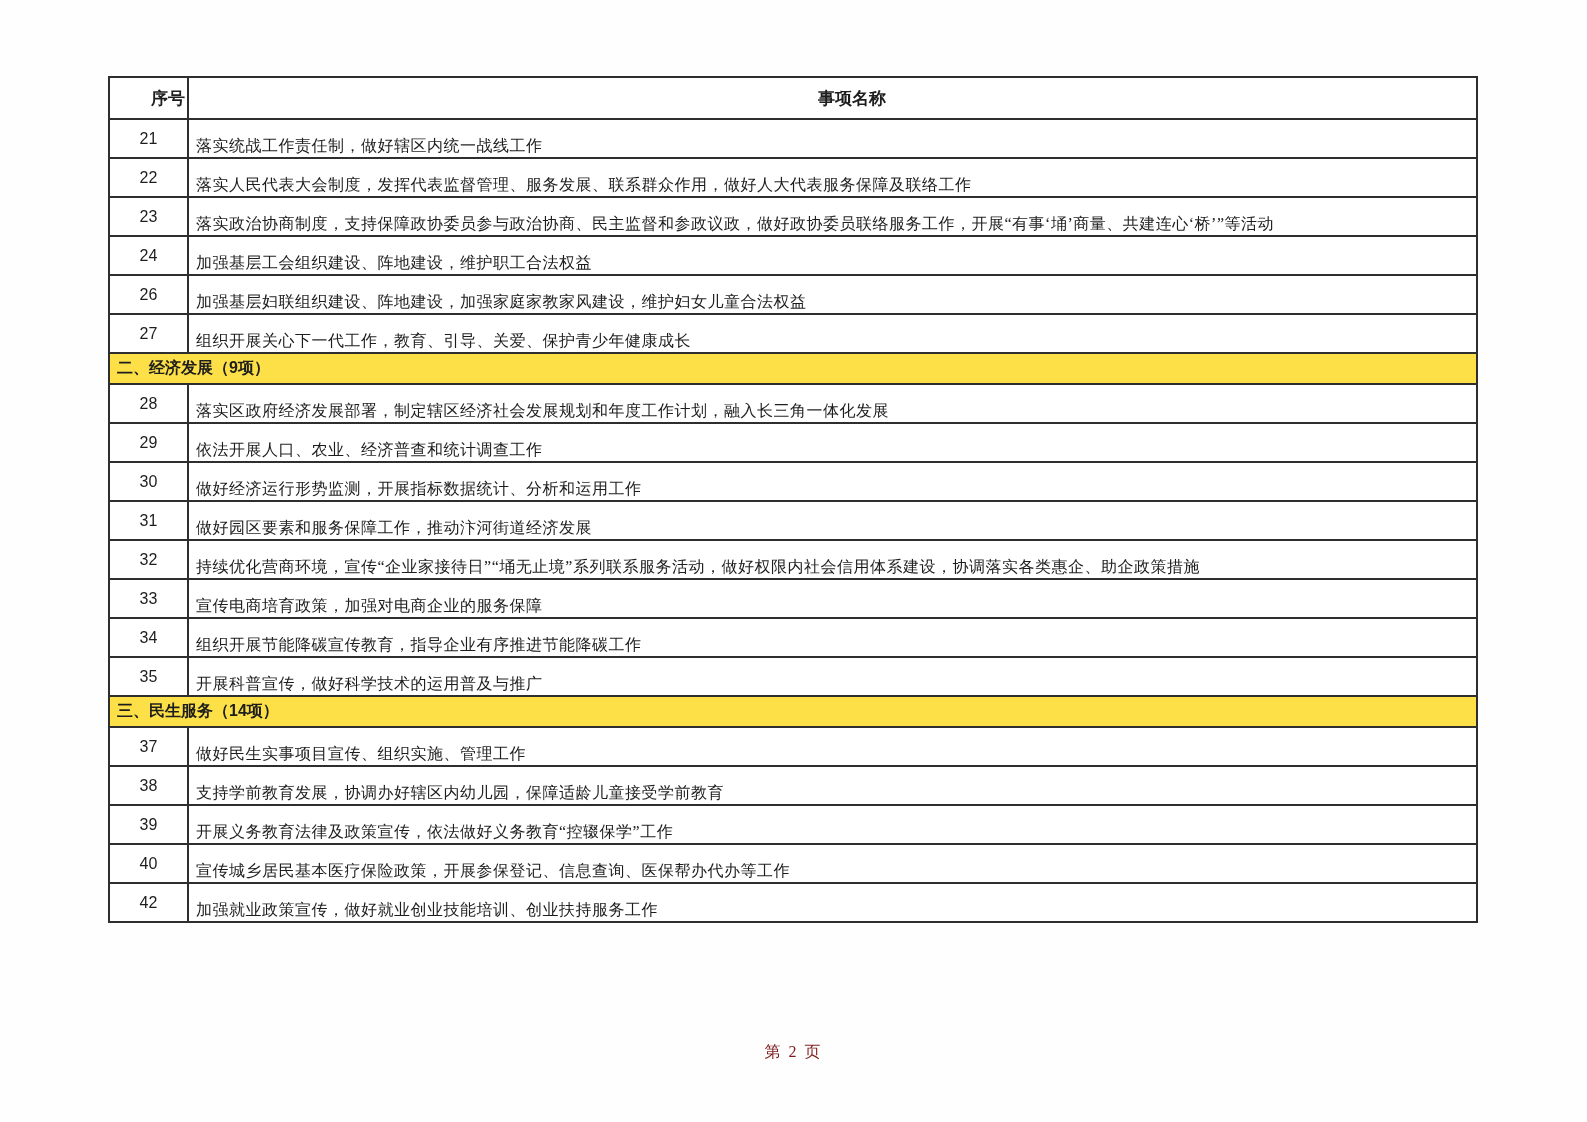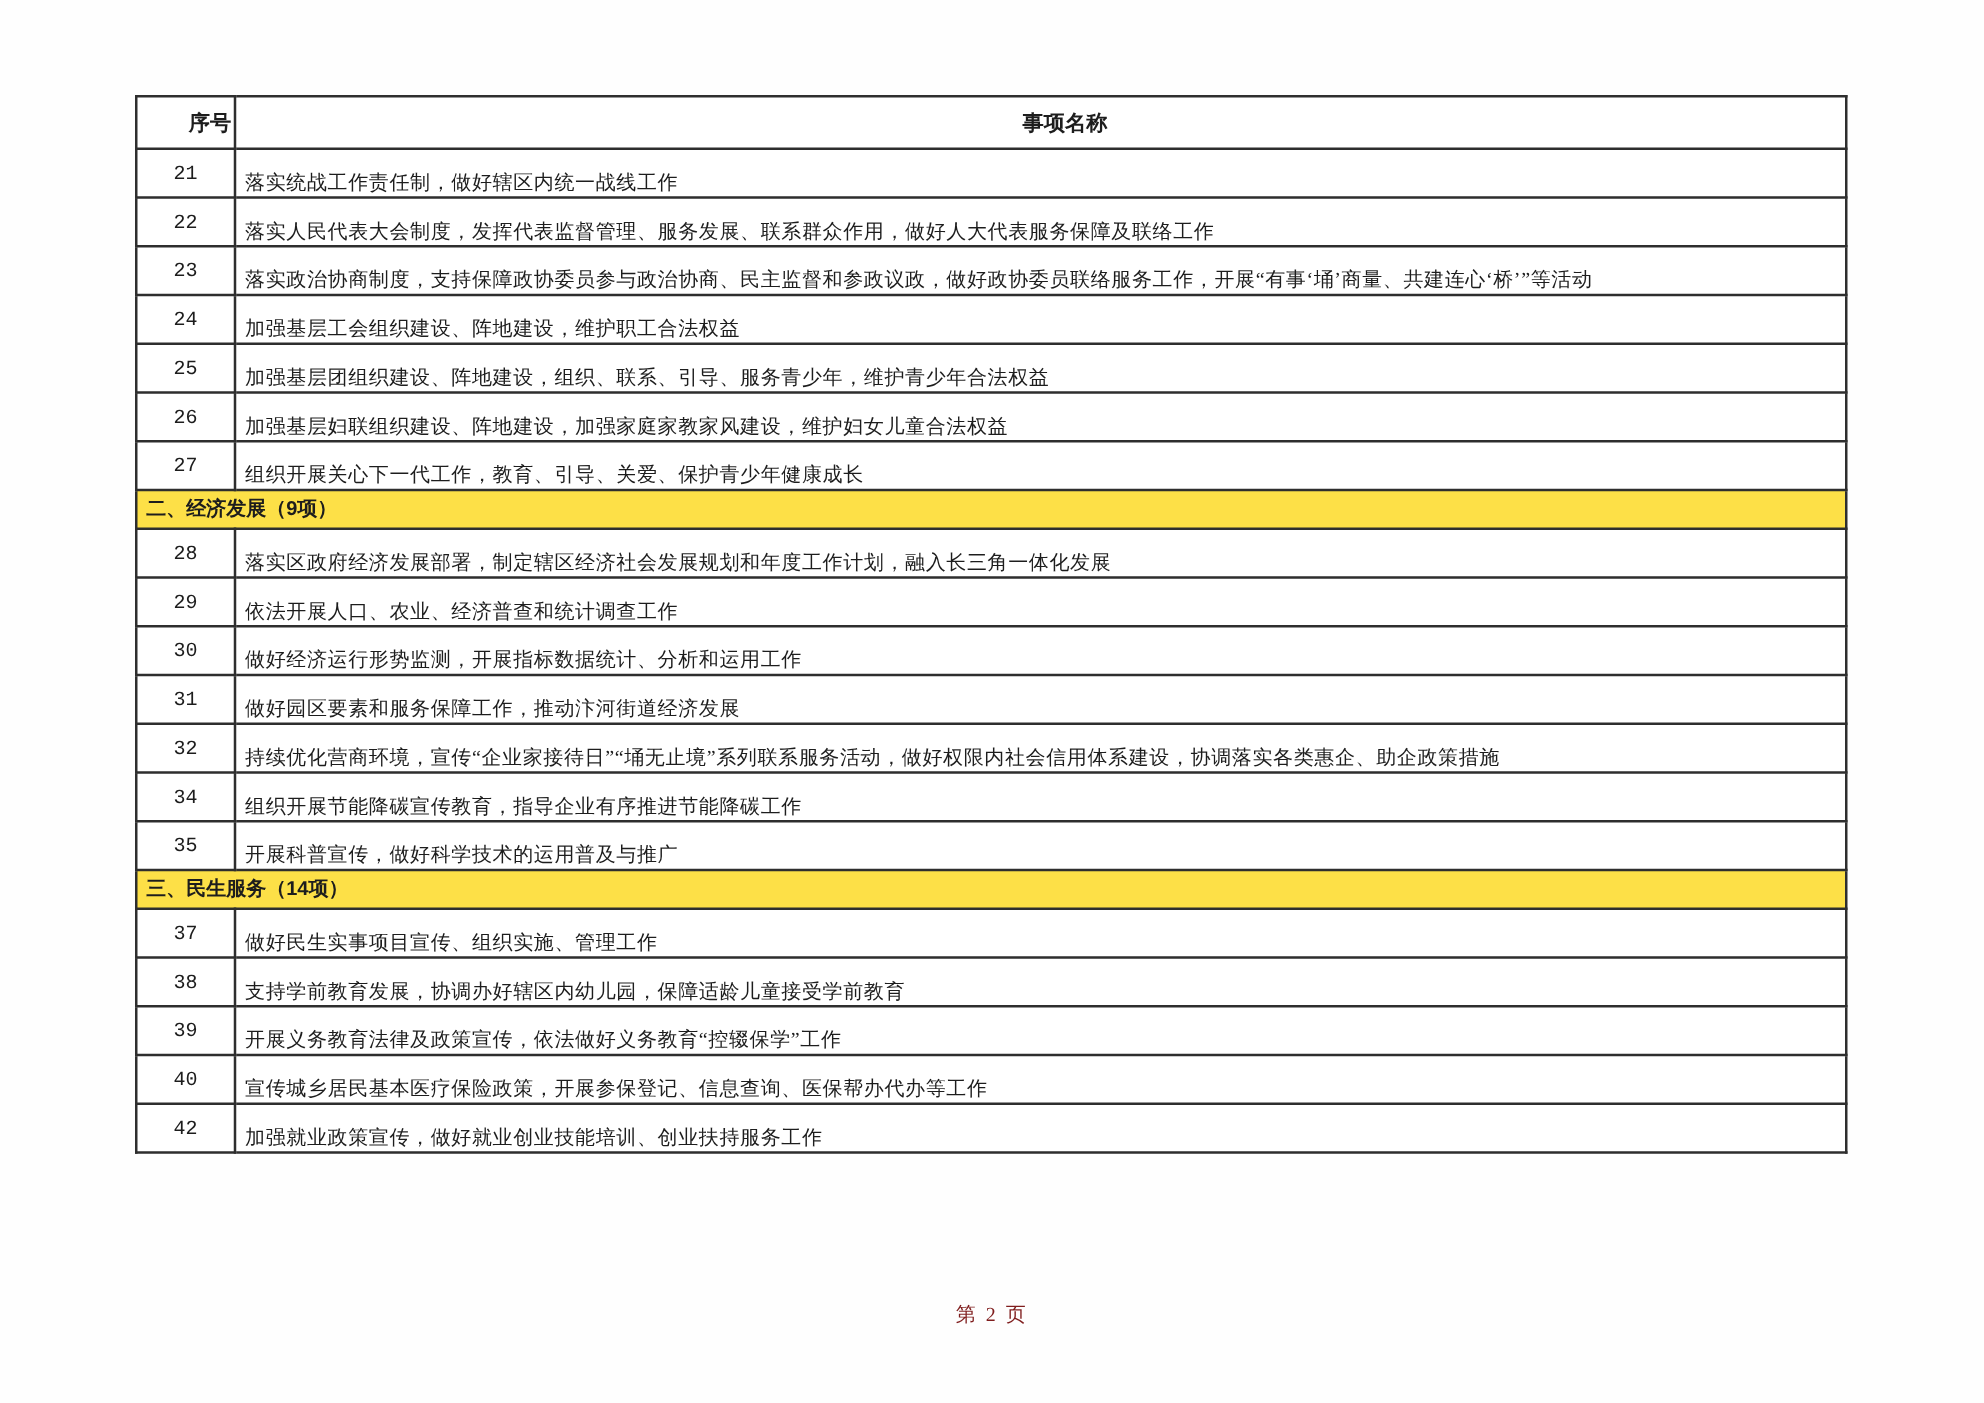--- a/index.html
+++ b/index.html
@@ -32,21 +32,21 @@
     font-weight:bold;
     font-size:17px;
     text-align:center;
     background:#ffffff;
     padding-left:40px;
   }
   tr.item-row{height:39px;background:#ffffff;}
   tr.item-row td.num{
     text-align:center;
     font-size:16px;
-    font-family:Liberation Mono, monospace;
+    font-family:Liberation Sans, sans-serif;
   }
   tr.item-row td.txt{
     font-size:16px;
     padding:16px 8px 0 7px;
     letter-spacing:0.5px;
   }
   tr.section-row{height:31px;}
   tr.section-row td{
     background:#fde047;
     font-family:"Liberation Sans","DejaVu Sans",sans-serif;
@@ -91,24 +91,20 @@
         </tr>
         <tr class="item-row">
           <td class="num">23</td>
           <td class="txt">落实政治协商制度，支持保障政协委员参与政治协商、民主监督和参政议政，做好政协委员联络服务工作，开展“有事‘埇’商量、共建连心‘桥’”等活动</td>
         </tr>
         <tr class="item-row">
           <td class="num">24</td>
           <td class="txt">加强基层工会组织建设、阵地建设，维护职工合法权益</td>
         </tr>
         <tr class="item-row">
-          <td class="num">25</td>
-          <td class="txt">加强基层团组织建设、阵地建设，组织、联系、引导、服务青少年，维护青少年合法权益</td>
-        </tr>
-        <tr class="item-row">
           <td class="num">26</td>
           <td class="txt">加强基层妇联组织建设、阵地建设，加强家庭家教家风建设，维护妇女儿童合法权益</td>
         </tr>
         <tr class="item-row">
           <td class="num">27</td>
           <td class="txt">组织开展关心下一代工作，教育、引导、关爱、保护青少年健康成长</td>
         </tr>
         <tr class="section-row">
           <td colspan="2">二、经济发展（9项）</td>
         </tr>
@@ -124,20 +120,24 @@
           <td class="num">30</td>
           <td class="txt">做好经济运行形势监测，开展指标数据统计、分析和运用工作</td>
         </tr>
         <tr class="item-row">
           <td class="num">31</td>
           <td class="txt">做好园区要素和服务保障工作，推动汴河街道经济发展</td>
         </tr>
         <tr class="item-row">
           <td class="num">32</td>
           <td class="txt">持续优化营商环境，宣传“企业家接待日”“埇无止境”系列联系服务活动，做好权限内社会信用体系建设，协调落实各类惠企、助企政策措施</td>
+        </tr>
+        <tr class="item-row">
+          <td class="num">33</td>
+          <td class="txt">宣传电商培育政策，加强对电商企业的服务保障</td>
         </tr>
         <tr class="item-row">
           <td class="num">34</td>
           <td class="txt">组织开展节能降碳宣传教育，指导企业有序推进节能降碳工作</td>
         </tr>
         <tr class="item-row">
           <td class="num">35</td>
           <td class="txt">开展科普宣传，做好科学技术的运用普及与推广</td>
         </tr>
         <tr class="section-row">

